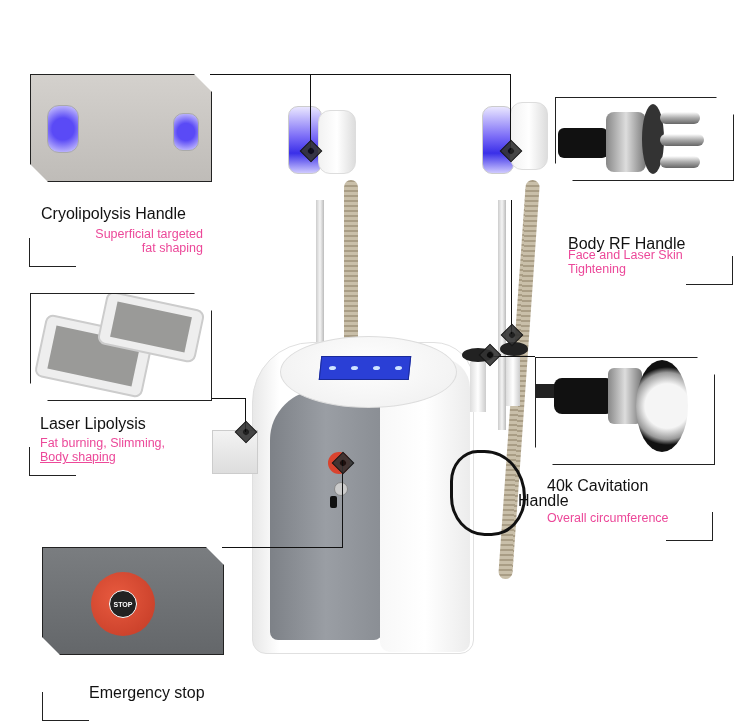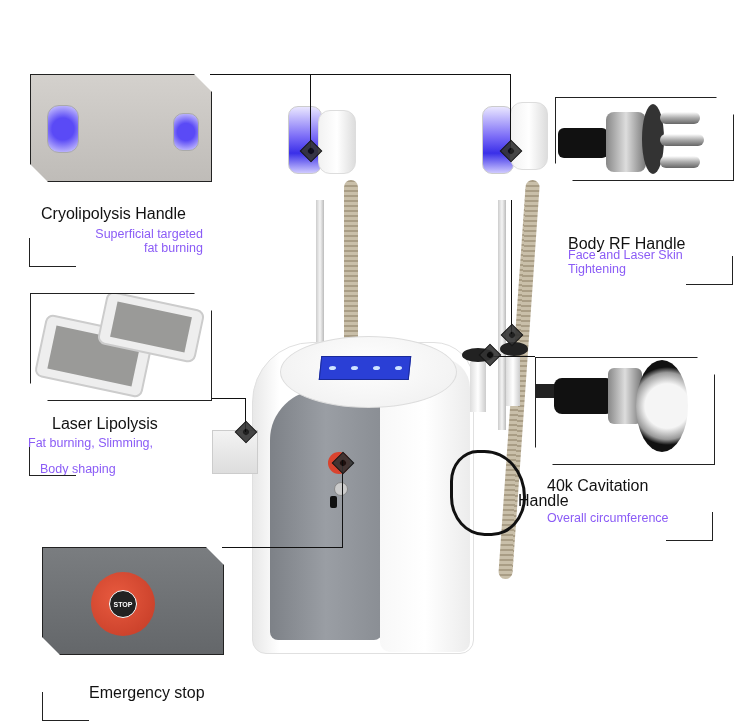--- a/index.html
+++ b/index.html
@@ -1,21 +1,21 @@
 <!DOCTYPE html>
 <html><head>
 <meta charset="utf-8">
 <style>
   html, body { margin:0; padding:0; background:#ffffff; }
   body { width:750px; height:726px; position:relative; overflow:hidden; font-family:"Liberation Sans", sans-serif; }
   .abs { position:absolute; }
   .line { position:absolute; background:#111; }
   .inset { position:absolute; overflow:hidden; border:1px solid #222; clip-path: polygon(0 0, calc(100% - 18px) 0, 100% 18px, 100% 100%, 18px 100%, 0 calc(100% - 18px)); }
   .title { position:absolute; font-size:16px; color:#111; white-space:nowrap; }
-  .sub { position:absolute; font-size:12.5px; color:#8b5cf6; line-height:14px; }
+  .sub { position:absolute; font-size:12.5px; color:#ec4899; line-height:14px; }
   .marker { position:absolute; width:14px; height:14px; background:#333; transform:rotate(45deg); border:1px solid #111; opacity:.9; }
   .marker::after { content:""; position:absolute; left:4px; top:4px; width:6px; height:6px; border-radius:50%; background:#0a0a0a; }
   .corner { position:absolute; border-left:1px solid #222; border-bottom:1px solid #222; width:46px; height:28px; }
   .corner-r { position:absolute; border-right:1px solid #222; border-bottom:1px solid #222; width:46px; height:28px; }
 </style>
 </head>
 <body>
 
 <div class="abs" style="left:200px;top:90px;width:360px;height:600px;">
 
@@ -105,31 +105,31 @@
 </div>
 
 <div class="inset" style="left:42px;top:547px;width:180px;height:106px;background:linear-gradient(180deg,#7a7d80,#64676a);">
   <div class="abs" style="left:48px;top:24px;width:64px;height:64px;border-radius:50%;background:radial-gradient(circle at 40% 40%,#e85a3f,#c23a25);display:flex;align-items:center;justify-content:center;">
     <span style="width:26px;height:26px;border-radius:50%;background:#222;color:#fff;border:1px solid #fff;font-size:7px;font-weight:bold;display:flex;align-items:center;justify-content:center;">STOP</span>
   </div>
 </div>
 
 <div class="title" style="left:41px;top:205px;">Cryolipolysis Handle</div>
 <div class="sub" style="left:41px;top:227px;width:162px;text-align:right;">Superficial targeted</div>
-<div class="sub" style="left:41px;top:241px;width:162px;text-align:right;">fat burning</div>
+<div class="sub" style="left:41px;top:241px;width:162px;text-align:right;">fat shaping</div>
 <div class="corner" style="left:29px;top:238px;"></div>
 
 <div class="title" style="left:568px;top:235px;">Body RF Handle</div>
 <div class="sub" style="left:568px;top:248px;">Face and Laser Skin</div>
 <div class="sub" style="left:568px;top:262px;">Tightening</div>
 <div class="corner-r" style="left:686px;top:256px;"></div>
 
-<div class="title" style="left:52px;top:415px;">Laser Lipolysis</div>
-<div class="sub" style="left:28px;top:436px;">Fat burning, Slimming,</div>
-<div class="sub" style="left:40px;top:462px;">Body shaping</div>
+<div class="title" style="left:40px;top:415px;">Laser Lipolysis</div>
+<div class="sub" style="left:40px;top:436px;">Fat burning, Slimming,</div>
+<div class="sub" style="left:40px;top:450px;text-decoration:underline;">Body shaping</div>
 <div class="corner" style="left:29px;top:447px;"></div>
 
 <div class="title" style="left:547px;top:477px;">40k Cavitation</div>
 <div class="title" style="left:518px;top:492px;">Handle</div>
 <div class="sub" style="left:547px;top:511px;">Overall circumference</div>
 <div class="corner-r" style="left:666px;top:512px;"></div>
 
 <div class="title" style="left:89px;top:684px;">Emergency stop</div>
 <div class="corner" style="left:42px;top:692px;"></div>
 

